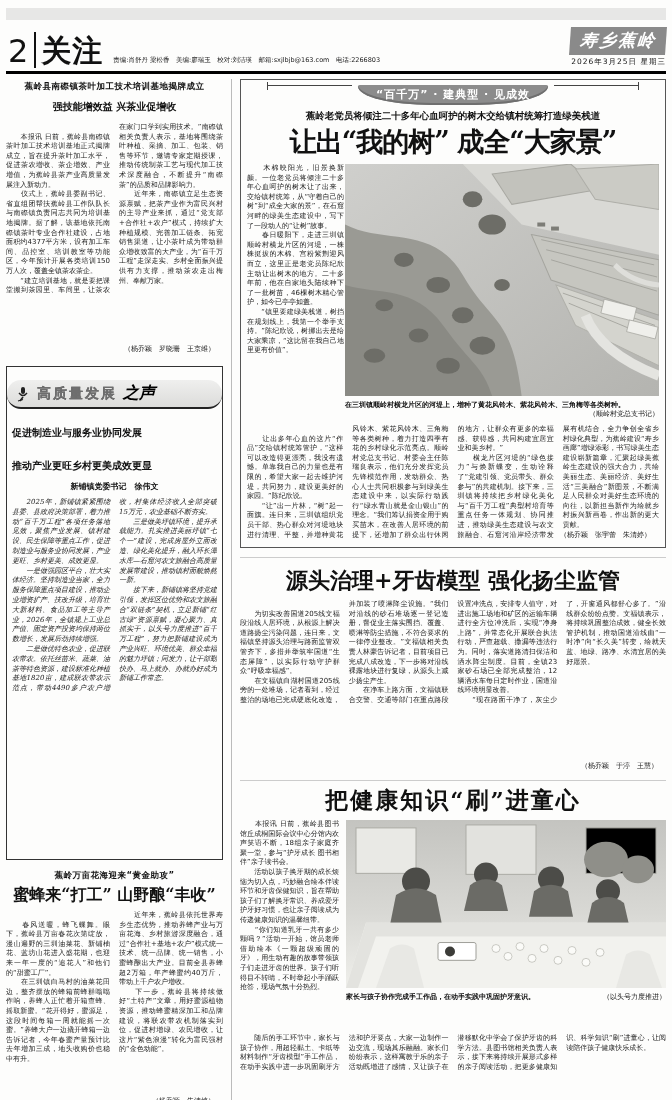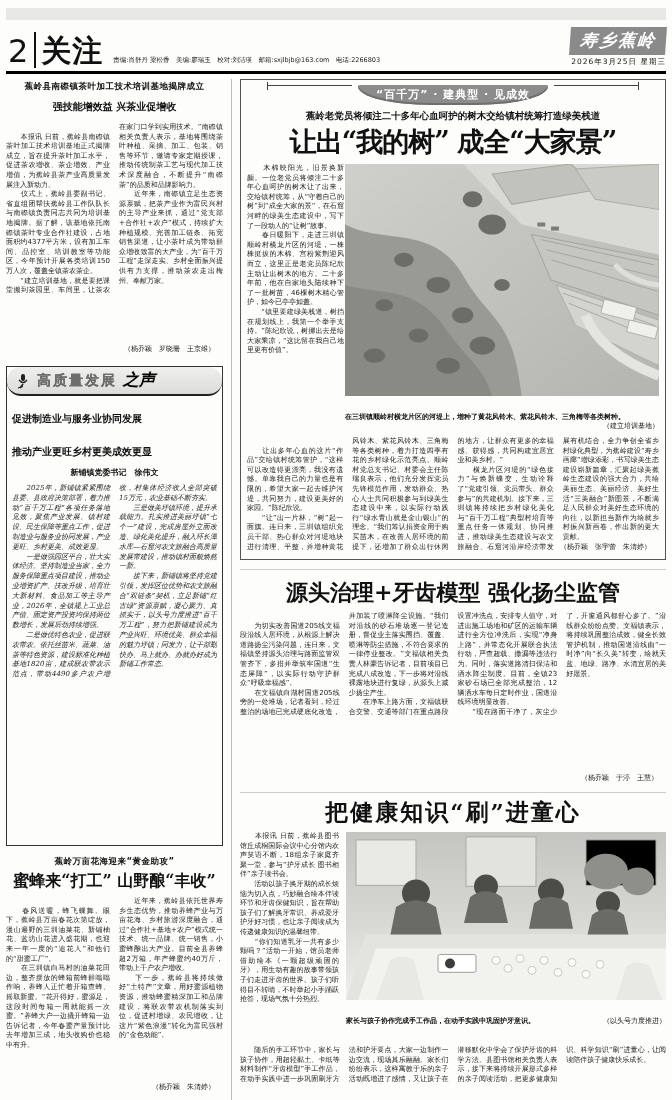--- a/index.html
+++ b/index.html
@@ -42,21 +42,21 @@
   .byline { position:absolute; right:8px; bottom:0; background:#fdfdfc; font-size:7px; padding-left:5px; }
   .cap { font-size:7px; font-weight:bold; line-height:9px; }
   .cap-credit { float:right; font-weight:normal; }
 
   
   .art-tea { margin-top:2px; }
   .art-tea .hl { font-size:10px; line-height:20px; margin:4px 0 6px; }
   .art-tea .body-txt { column-count:2; height:232px; }
 
   .voice-box { border:1px solid #333; margin-top:11px; padding:0 5px 5px; }
-  .voice-bar { display:flex; align-items:center; gap:6px; background:linear-gradient(#efefee,#dcdcda); border-bottom:2px solid #222; margin:0 -5px; padding:3px 8px;border-radius:14px; }
+  .voice-bar { display:flex; align-items:center; gap:6px; background:linear-gradient(#efefee,#dcdcda); border-bottom:2px solid #222; margin:13px -5px; padding:3px 8px;border-radius:14px; }
   .mic-icon { flex:none; }
   .voice-bar .t1 { font-size:14px; font-weight:bold; color:#6e6e6e; letter-spacing:2px; text-shadow:0 0 0.5px #555; }
   .voice-bar .t2 { font-family:"DejaVu Serif", serif; font-size:16px; font-weight:bold; font-style:italic; color:#000; }
   .voice-hl { font-family:"DejaVu Serif", serif; font-weight:bold; font-size:10px; line-height:21px; text-align:left; margin-top:12px; }
   .voice-author { text-align:center; font-size:8px; font-weight:bold; margin:5px 0 6px; }
   .voice-body { font-family:"DejaVu Serif", serif; font-style:italic; font-size:7px; line-height:9.8px; column-count:2; height:356px; }
 
   .art-bees { margin-top:10px; }
   .art-bees .hl { font-size:16px; line-height:20px; margin:3px 0 6px; }
   .art-bees .body-txt { column-count:2; height:196px; }
@@ -73,21 +73,21 @@
     border-radius:2px 2px 50% 50% / 2px 2px 120% 120%;
     box-shadow:inset 0 -2px 0 #6f6f6f;
   }
   .tree-kicker { text-align:center; font-weight:bold; font-size:9.5px; margin-top:5px; }
   .tree-hl { font-size:27px; line-height:32px; margin:3px 0 6px; letter-spacing:-1px; }
   .tree-row { display:flex; gap:1px; }
   .tree-left { width:97px; flex:none; }
   .tree-left .body-txt { column-count:1; height:252px; }
   .tree-photo-wrap { flex:1; }
   .photo { display:block; width:100%; background:#c9c9c9; }
-  .tree-cap { margin-top:17px; }
+  .tree-cap { margin-top:5px; }
   .tree-bottom { margin-top:6px; }
   .tree-bottom .body-txt { column-count:4; height:116px; }
 
   .art-dust { margin-top:9px; border-top:1px solid #ccc; padding-top:6px; }
   .art-dust .hl { font-size:22px; line-height:26px; margin:3px 0 7px; }
   .art-dust .body-txt { column-count:4; height:172px; }
 
   .art-health { margin-top:8px; border-top:1px solid #ccc; padding-top:5px; }
   .art-health .hl { font-size:23px; line-height:28px; letter-spacing:2px; margin-bottom:6px; }
   .health-row { display:flex; gap:7px; }
@@ -225,21 +225,21 @@
                 <rect x="262" y="138" width="34" height="14" transform="rotate(14 279 145)"></rect>
                 <rect x="288" y="158" width="30" height="12" transform="rotate(14 303 164)"></rect>
               </g>
               <g fill="#7d7d77">
                   <rect x="196" y="58" width="8" height="4"></rect>
                   <rect x="210" y="62" width="8" height="4"></rect>
                 </g>
             </svg>
             <div class="cap tree-cap">
               <span>在三圳镇顺岭村横龙片区的河堤上，增种了黄花风铃木、紫花风铃木、三角梅等各类树种。</span>
-              <span class="cap-credit">（建立培训基地）</span>
+              <span class="cap-credit">（顺岭村党总支书记）</span>
             </div>
           </div>
         </div>
         <div class="tree-bottom">
           <div class="body-txt">
             <span>　　让出多年心血的这片“作品”交给镇村统筹管护，“这样可以改造得更漂亮，我没有遗憾。单靠我自己的力量也是有限的，希望大家一起去维护河堤，共同努力，建设更美好的家园。”陈纪欣说。
 　　“让”出一片林，“树”起一面旗。连日来，三圳镇组织党员干部、热心群众对河堤地块进行清理、平整，并增种黄花风铃木、紫花风铃木、三角梅等各类树种，着力打造四季有花的乡村绿化示范亮点。顺岭村党总支书记、村委会主任陈瑞良表示，他们充分发挥党员先锋模范作用，发动群众、热心人士共同积极参与到绿美生态建设中来，以实际行动践行“绿水青山就是金山银山”的理念。“我们筹认捐资金用于购买苗木，在改善人居环境的前提下，还增加了群众出行休闲的地方，让群众有更多的幸福感、获得感，共同构建宜居宜业和美乡村。”
 　　横龙片区河堤的“绿色接力”与焕新蝶变，生动诠释了“党建引领、党员带头、群众参与”的共建机制。接下来，三圳镇将持续把乡村绿化美化与“百千万工程”典型村培育等重点任务一体规划、协同推进，推动绿美生态建设与农文旅融合、石窟河沿岸经济带发展有机结合，全力争创全省乡村绿化典型，为蕉岭建设“寿乡画廊”增绿添彩，书写绿美生态建设崭新篇章，汇聚起绿美蕉岭生态建设的强大合力，共绘美丽生态、美丽经济、美好生活“三美融合”新图景，不断满足人民群众对美好生态环境的向往，以新担当新作为绘就乡村振兴新画卷，作出新的更大贡献。</span>
             <span class="byline">（杨乔颖　张宇蕾　朱清婷）</span>
           </div>

